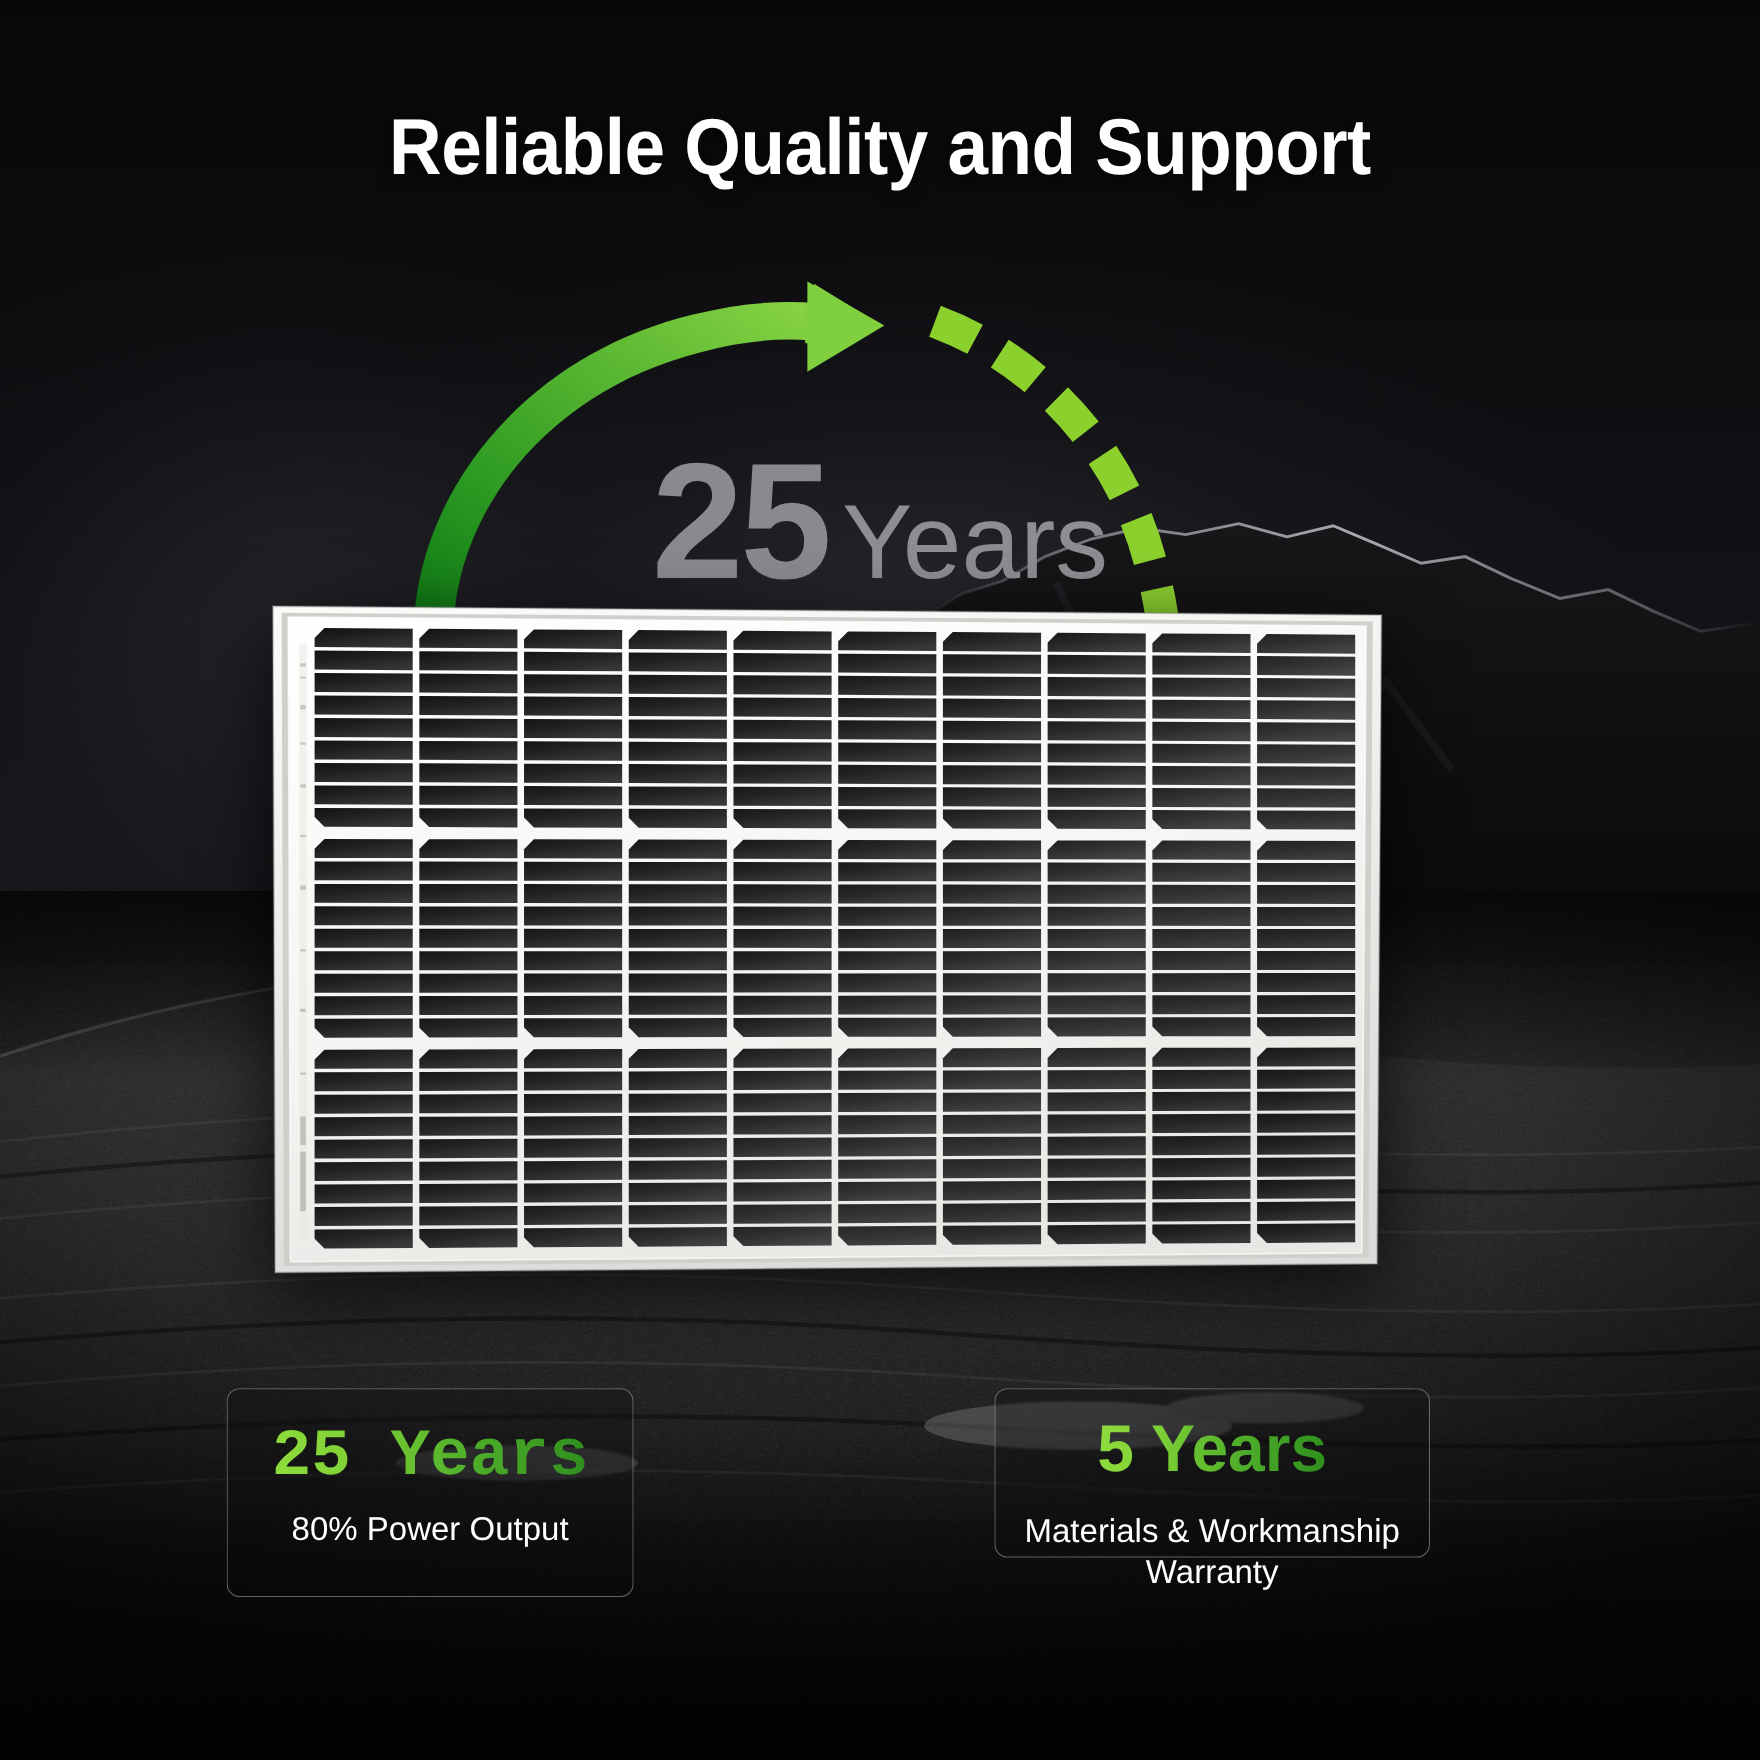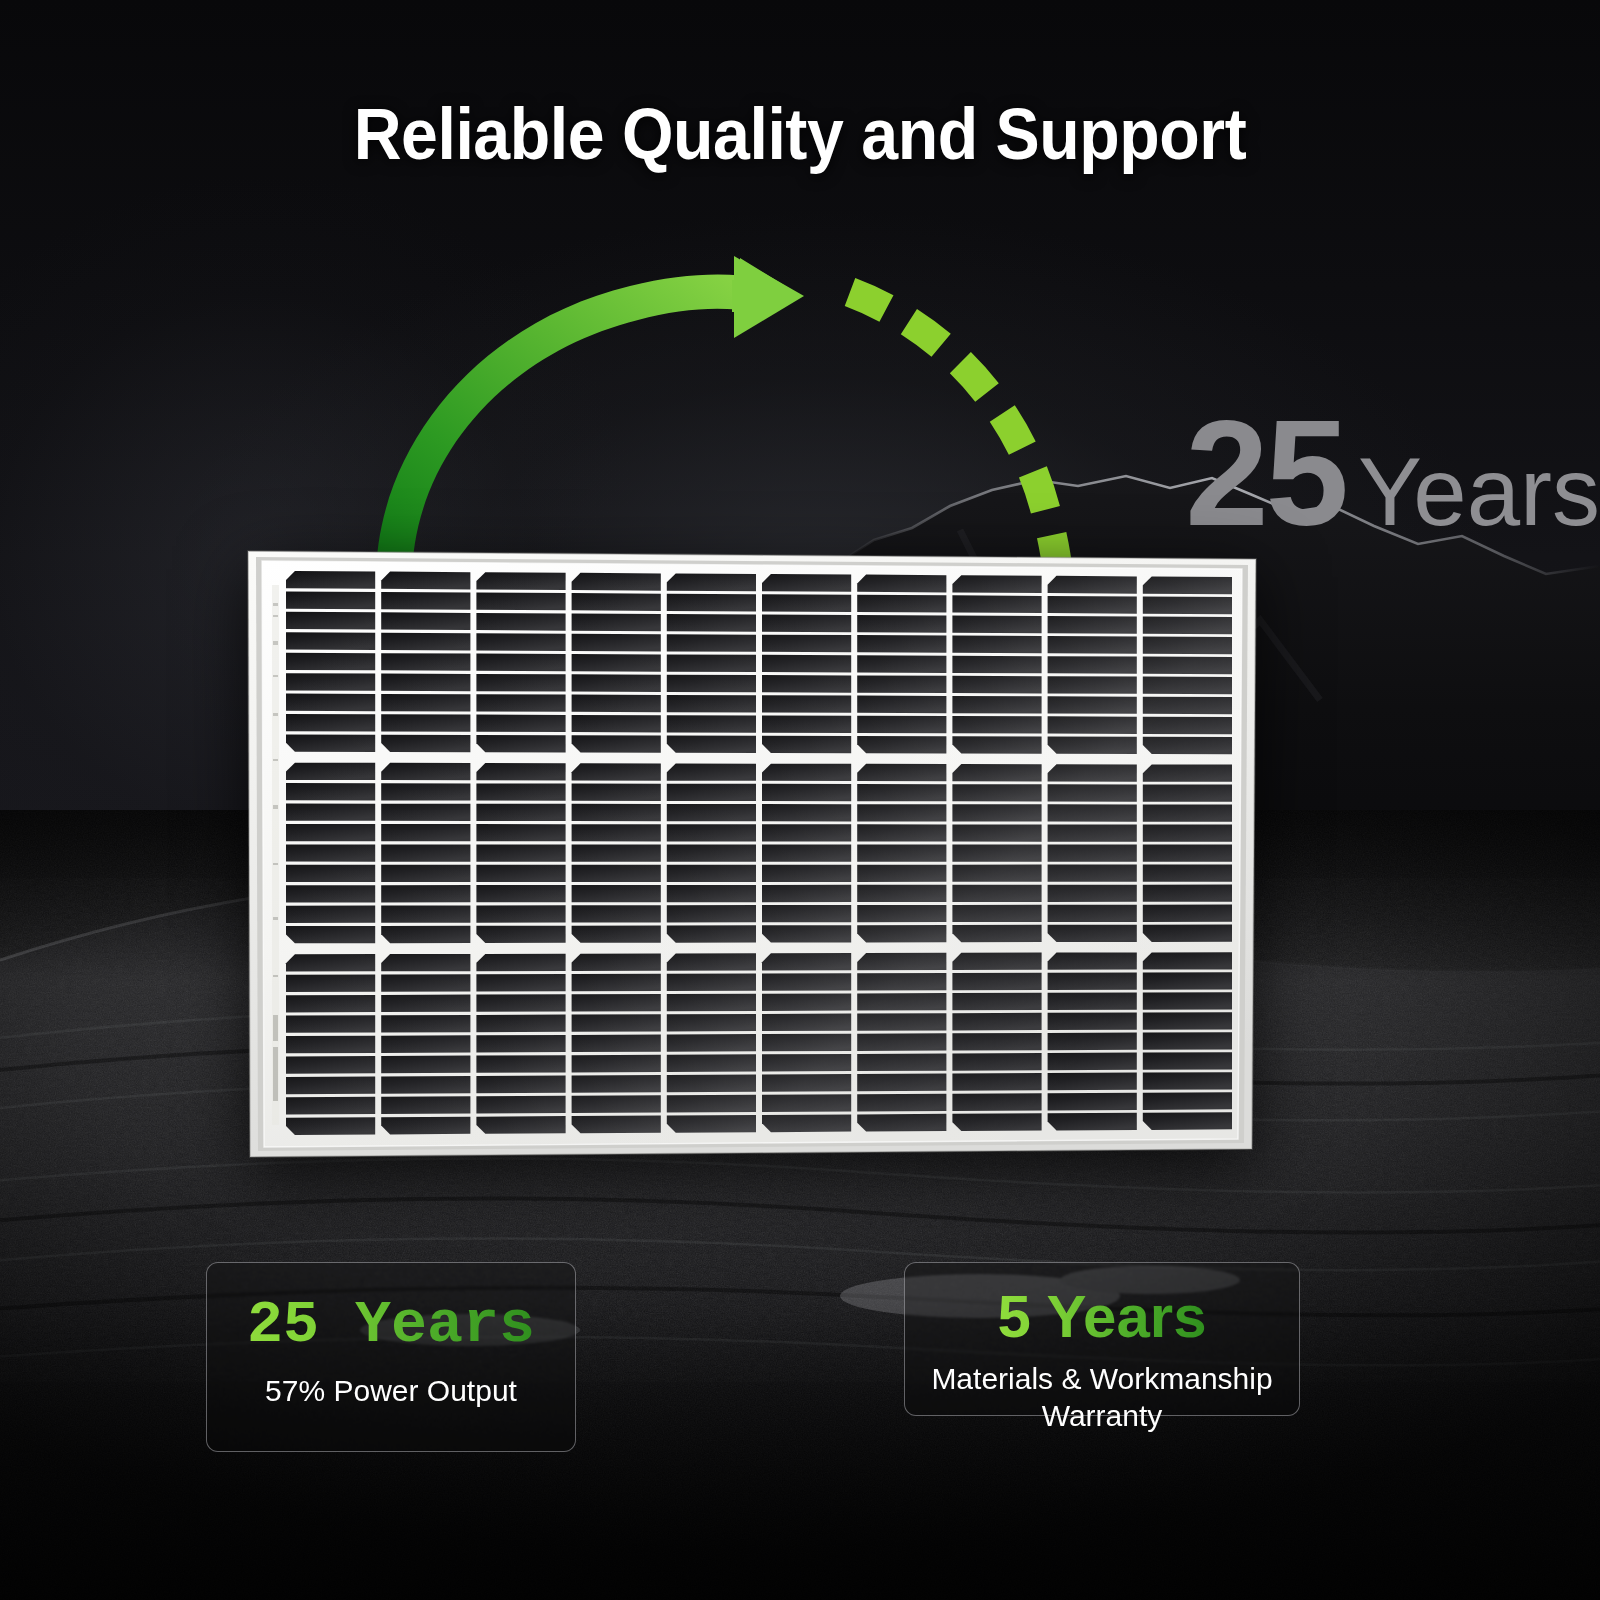--- a/index.html
+++ b/index.html
@@ -68,21 +68,21 @@
   
   #arc-graphic {
     position:absolute; left:330px; top:250px; width:820px; height:340px;
     pointer-events:none;
   }
   #arc-graphic svg { display:block; overflow:visible; }
 
   
   #years-label {
     position:absolute; left:0; top:398px; width:1600px;
-    text-align:right;
+    text-align:center;
     white-space:nowrap;
     line-height:1;
   }
   #years-label .num {
     font-size:150px; font-weight:700; color:#8a8a8e;
     letter-spacing:-3px; vertical-align:baseline;
   }
   #years-label .unit {
     font-size:96px; font-weight:400; color:#8e8e92;
     letter-spacing:0px; margin-left:12px; vertical-align:baseline;
@@ -119,21 +119,21 @@
   #card-right .headline { margin-top:24px; }
 
   .card .sub {
     color:#ffffff;
     font-size:30px;
     font-weight:400;
     line-height:1.22;
     margin-top:18px;
     padding:0 10px;
   }
-  #card-right .sub { margin-top:14px; }
+  #card-right .sub { margin-top:28px; }
 </style>
 </head>
 <body>
 
 <div id="scene">
   <div class="sky"></div>
   <div class="glow-left"></div>
 
   <div class="ridge-far">
     <svg width="760" height="520" viewBox="0 0 760 520">
@@ -597,19 +597,19 @@
       </g>
     </g>
 
     <polygon points="16,16 996,24 992,594 18,602" fill="none" stroke="rgba(255,255,255,0.7)" stroke-width="1.4"></polygon>
     <polygon points="2,6 1010,14 1006,604 4,612" fill="none" stroke="rgba(120,120,118,0.45)" stroke-width="1.6"></polygon>
   </svg>
 </div>
 
 <div class="card" id="card-left">
   <div class="headline">25 Years</div>
-  <div class="sub">57% Power Output</div>
+  <div class="sub">80% Power Output</div>
 </div>
 
 <div class="card" id="card-right">
   <div class="headline">5 Years</div>
   <div class="sub">Materials &amp; Workmanship Warranty</div>
 </div>
 
 </body></html>

